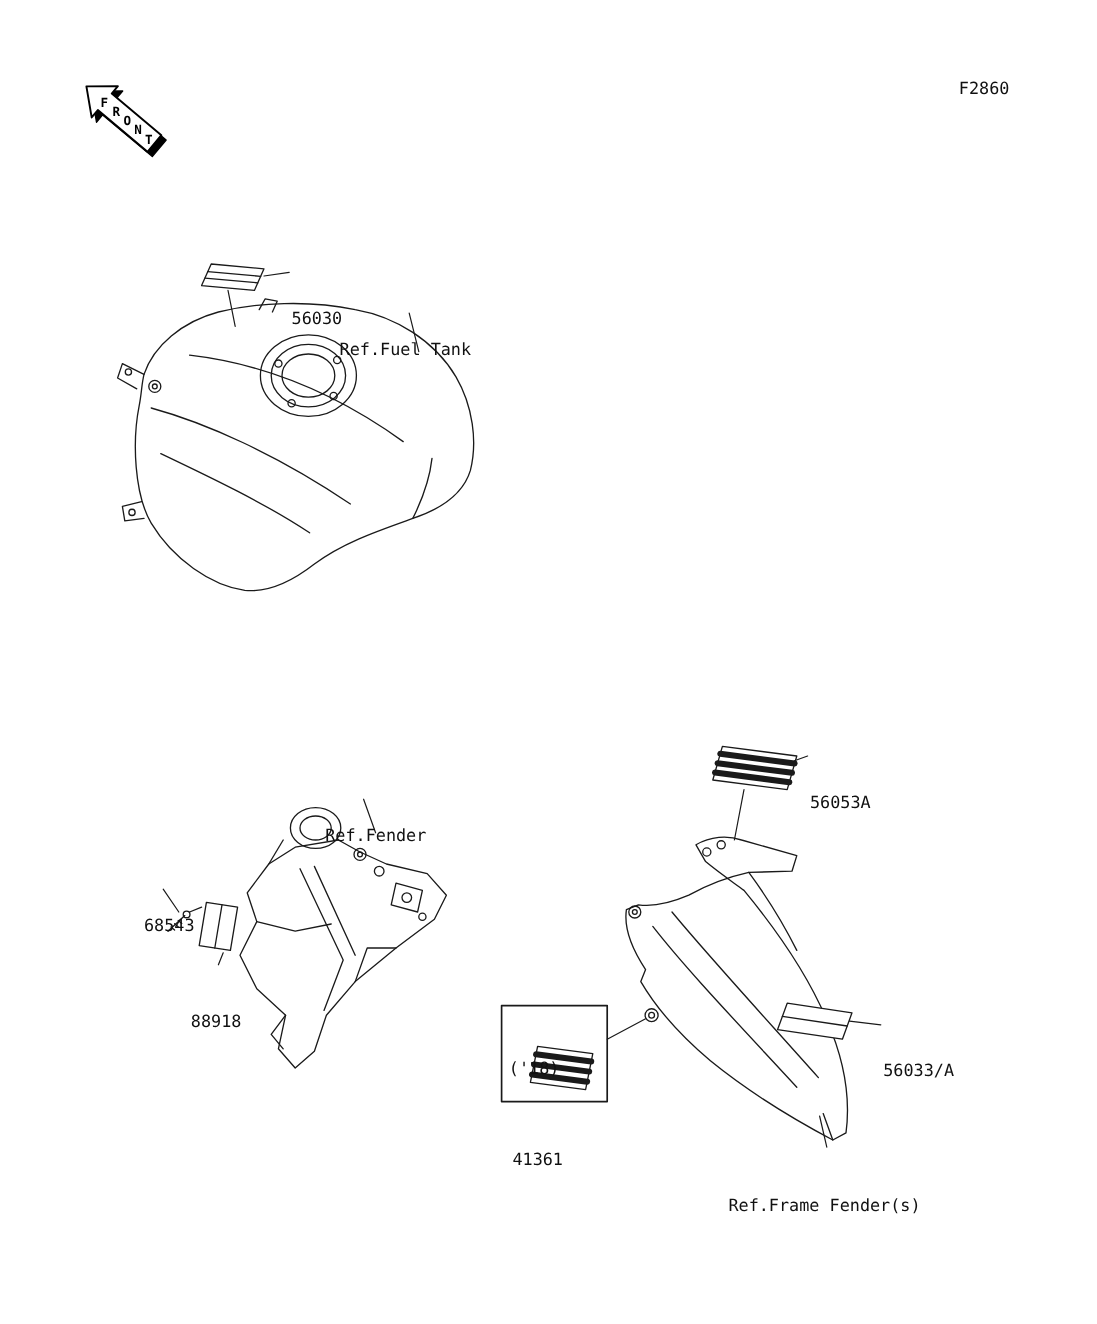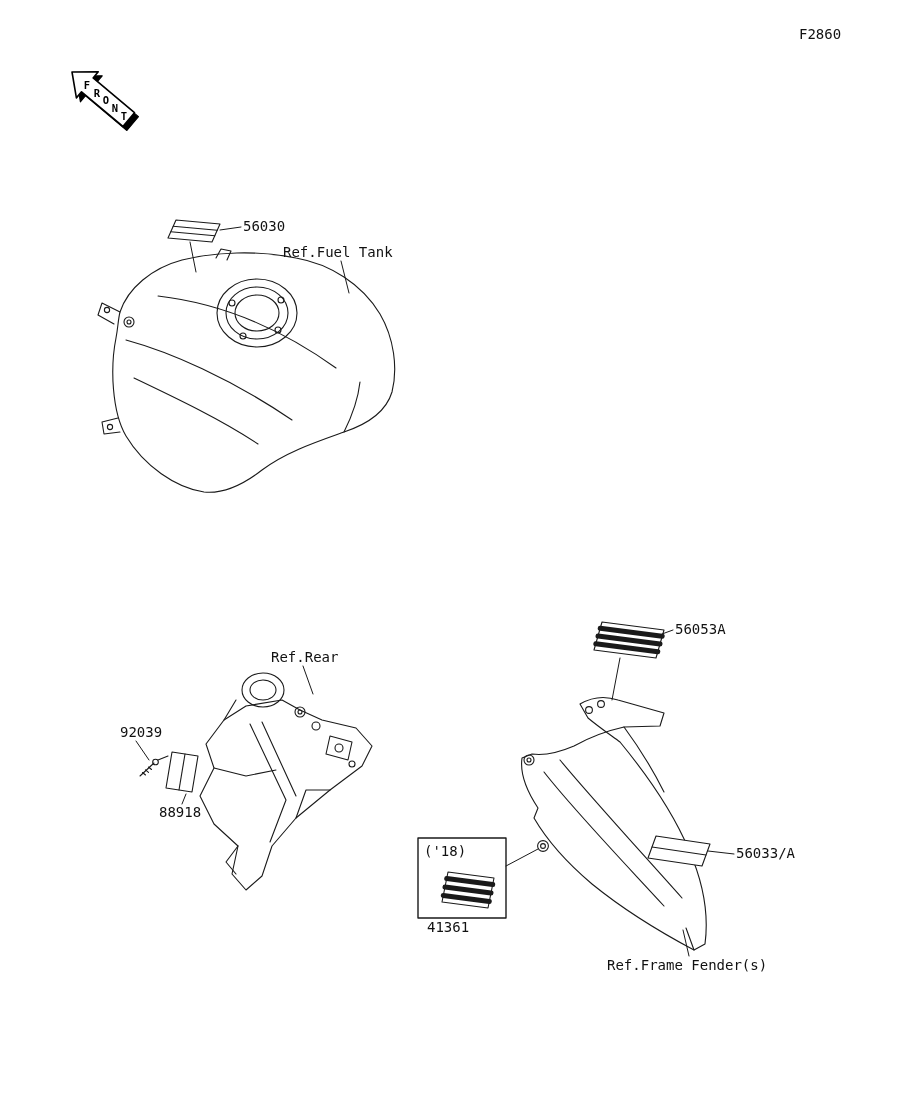--- a/index.html
+++ b/index.html
@@ -11,20 +11,21 @@
     color:#111;
     overflow:hidden;
   }
   .art{position:absolute;left:0;top:0;}
   .lbl{
     position:absolute;
     font-size:14px;
     line-height:14px;
     white-space:nowrap;
     color:#111;
+    margin-top:40px;
   }
   #lbl-code{left:799px;top:27px;}
   #lbl-56030{left:243px;top:219px;text-align:right;}
   #lbl-ref-fuel{left:283px;top:245px;}
   #lbl-ref-frame{left:271px;top:650px;}
   #lbl-92039{left:120px;top:725px;}
   #lbl-56038{left:159px;top:805px;}
   #lbl-56053a{left:675px;top:622px;}
   #lbl-56033a{left:736px;top:846px;}
   #lbl-year{left:424px;top:844px;}
@@ -164,22 +165,22 @@
         <line x1="506" y1="866" x2="538" y2="849"></line>
         <line x1="689" y1="956" x2="683" y2="930"></line>
       </g>
 
     </g>
   </svg>
 
   <div class="lbl" id="lbl-code">F2860</div>
   <div class="lbl" id="lbl-56030">56030</div>
   <div class="lbl" id="lbl-ref-fuel">Ref.Fuel Tank</div>
-  <div class="lbl" id="lbl-ref-frame">Ref.Rear</div>
-  <div class="lbl" id="lbl-92039">92039</div>
+  <div class="lbl" id="lbl-ref-frame">Ref.Fender</div>
+  <div class="lbl" id="lbl-92039">68543</div>
   <div class="lbl" id="lbl-56038">88918</div>
   <div class="lbl" id="lbl-56053a">56053A</div>
   <div class="lbl" id="lbl-56033a">56033/A</div>
   <div class="lbl" id="lbl-year">('18)</div>
   <div class="lbl" id="lbl-56053">41361</div>
   <div class="lbl" id="lbl-ref-fender">Ref.Frame Fender(s)</div>
 
 </div>
 
 </body></html>

